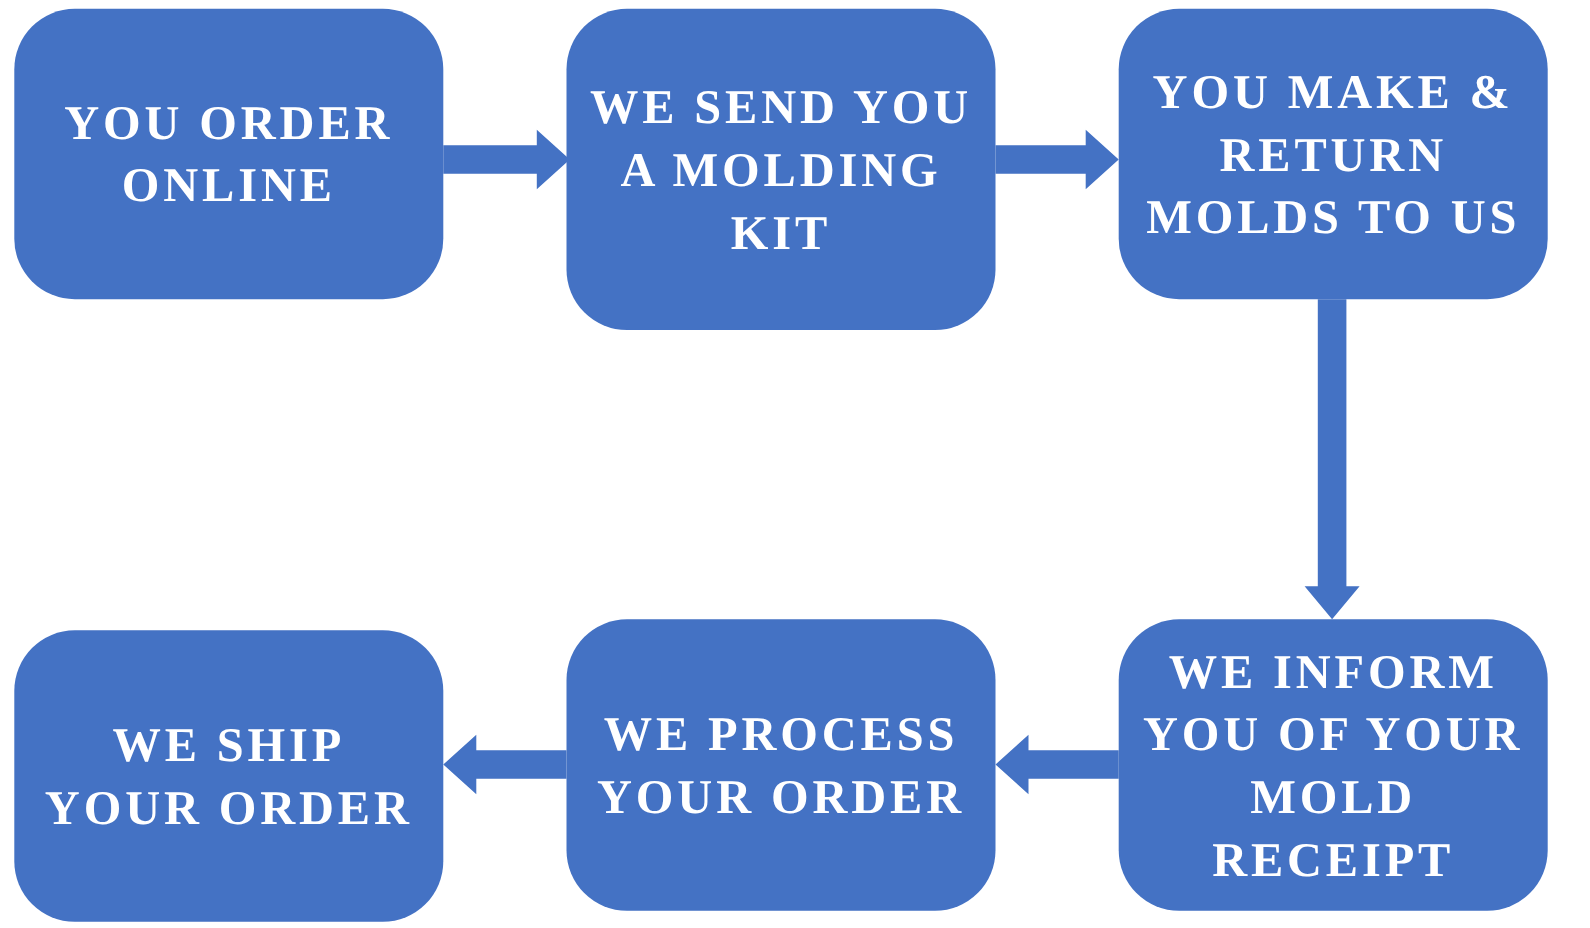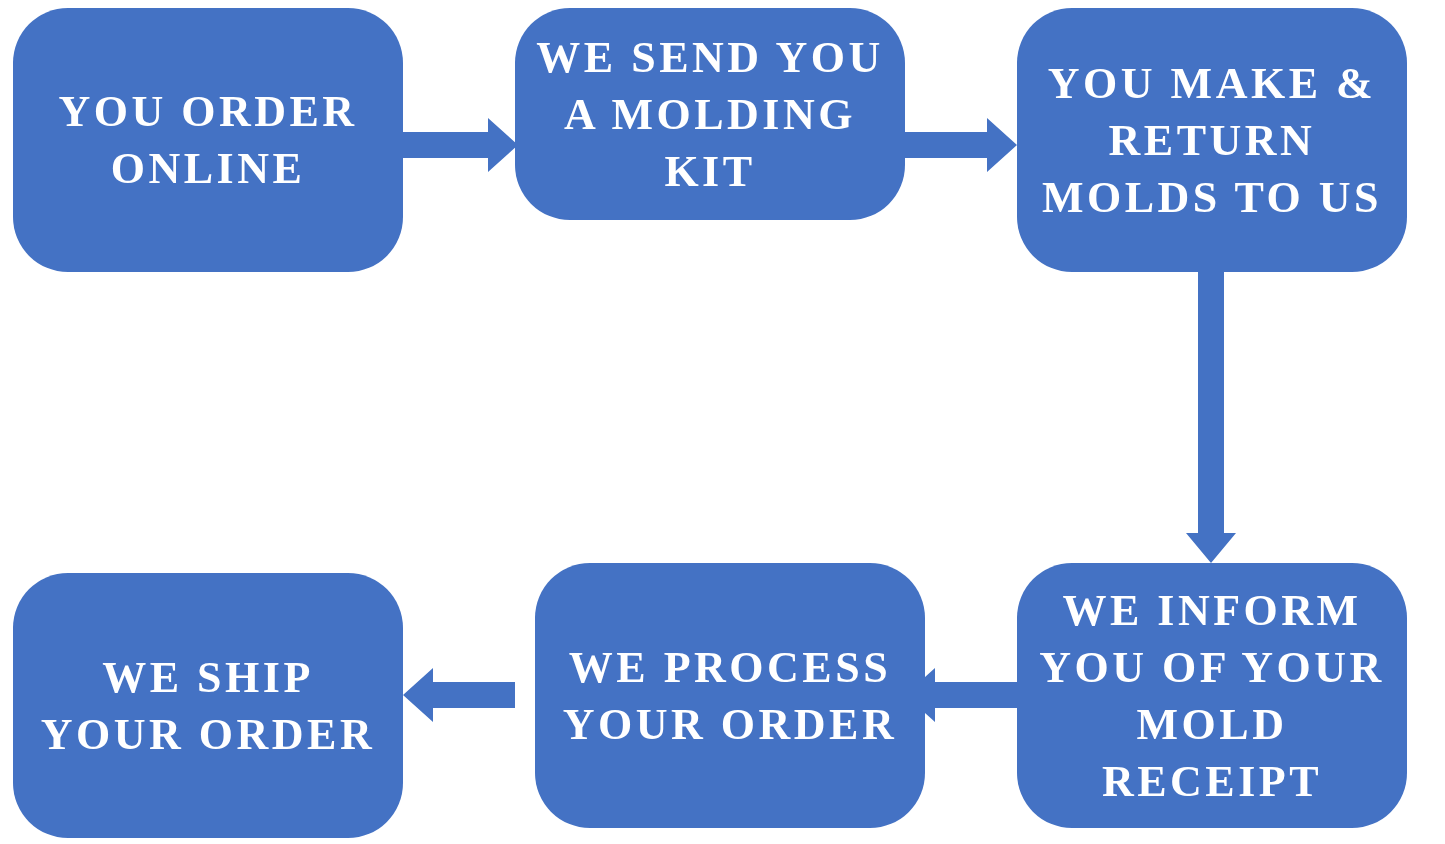--- a/index.html
+++ b/index.html
@@ -39,24 +39,24 @@
     position: absolute;
     left: 0; top: 0;
     width: 1445px;
     height: 844px;
     pointer-events: none;
   }
   .arrow-layer polygon { fill: var(--fill); }
 
   
   #box-order-online   { left: 13px;   top: 8px;   width: 390px; height: 264px; }
-  #box-molding-kit    { left: 515px;  top: 8px;   width: 390px; height: 212px; }
+  #box-molding-kit    { left: 515px;  top: 8px;   width: 390px; height: 292px; }
   #box-return-molds   { left: 1017px; top: 8px;   width: 390px; height: 264px; }
   #box-mold-receipt   { left: 1017px; top: 563px; width: 390px; height: 265px; }
-  #box-process-order  { left: 515px;  top: 563px; width: 390px; height: 265px; margin-left: 20px; }
+  #box-process-order  { left: 515px;  top: 563px; width: 390px; height: 265px; }
   #box-ship-order     { left: 13px;   top: 573px; width: 390px; height: 265px; }
 </style>
 </head>
 <body>
 
 <div class="canvas">
 
   <svg class="arrow-layer" viewBox="0 0 1445 844" aria-hidden="true">
     <polygon points="403,132 488,132 488,118 518,145 488,172 488,158 403,158"></polygon>
     <polygon points="905,132 987,132 987,118 1017,145 987,172 987,158 905,158"></polygon>

